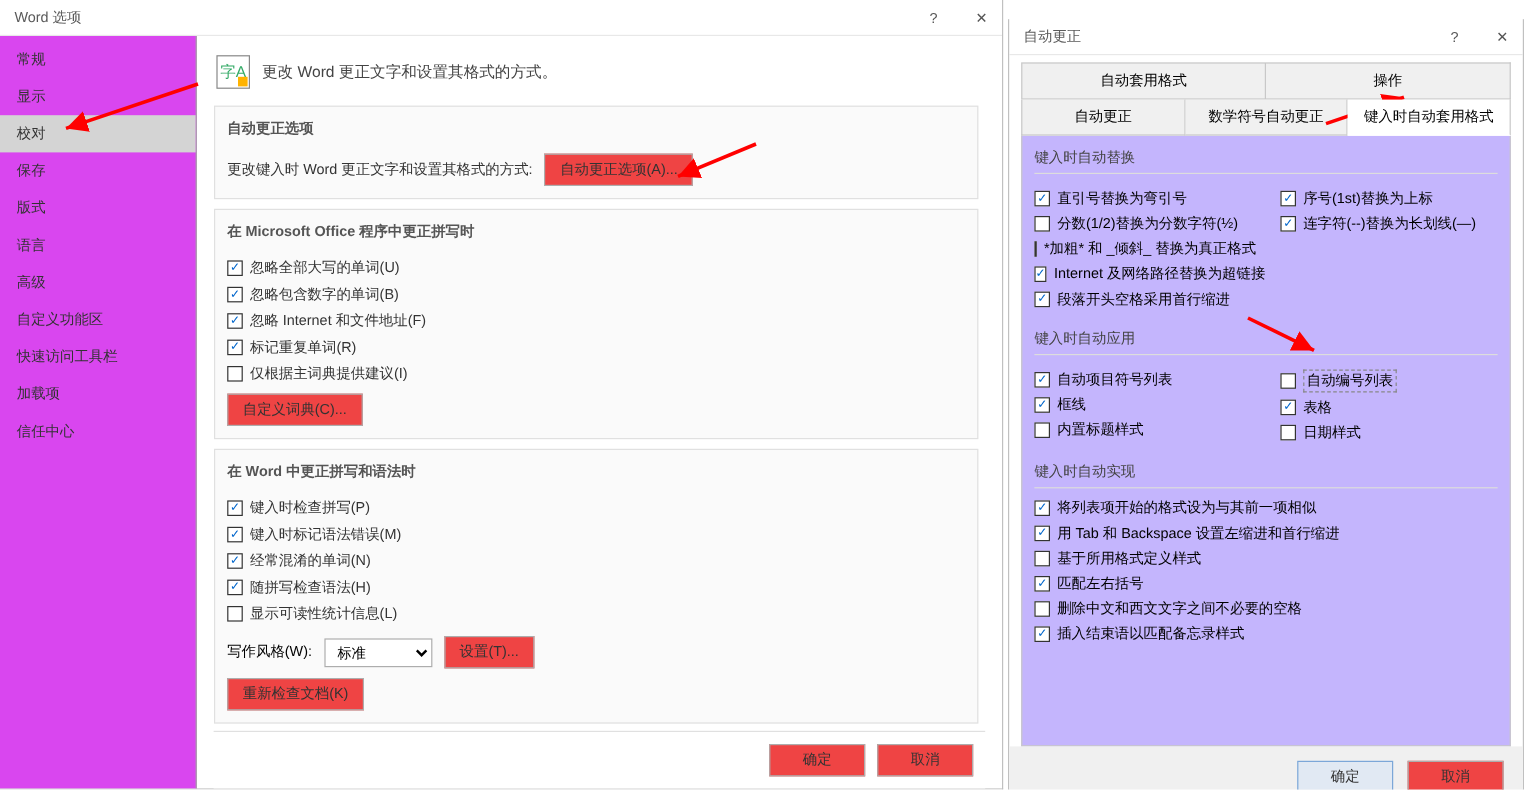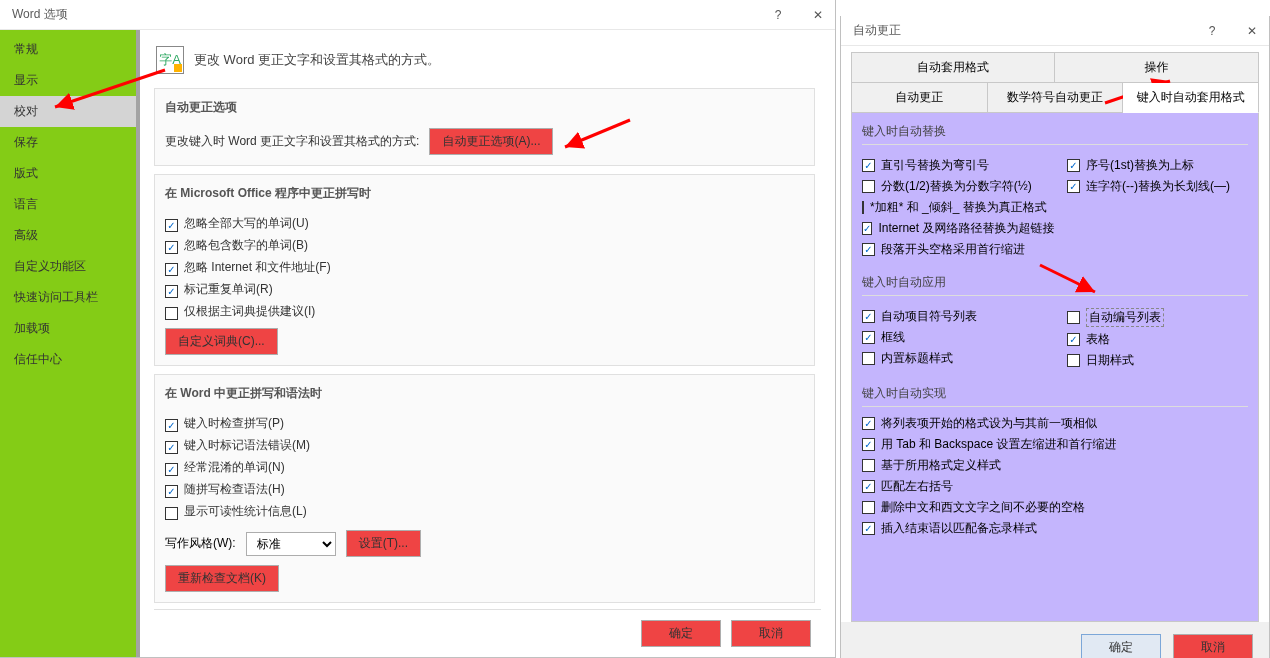--- a/index.html
+++ b/index.html
@@ -66,24 +66,24 @@
   width: 22px;
   height: 22px;
 }
 
 
 .body-left {
   display: flex;
   height: calc(100% - 30px);
 }
 .sidebar {
-  width: 140px;
-  border-right: 4px solid #a3a3a3;
+  width: 164px;
+  border-right: 1px solid #a3a3a3;
   padding: 4px 0;
-  background: #84cc16;
+  background: #d946ef;
 }
 .sidebar-item {
   padding: 7px 14px;
   cursor: pointer;
   color: #333;
 }
 .sidebar-item.selected {
   background: #d4d4d4;
 }
 .content-left {
@@ -154,21 +154,21 @@
   padding: 4px 12px;
   cursor: pointer;
   color: #333;
 }
 .btn-primary {
   background: #e1e9f3;
   border-color: #7ca7d8;
 }
 .check-row {
   display: flex;
-  align-items: flex-end;
+  align-items: center;
   gap: 6px;
   margin: 5px 0;
 }
 .checkbox {
   width: 13px;
   height: 13px;
   border: 1px solid #333;
   display: inline-flex;
   align-items: center;
   justify-content: center;

